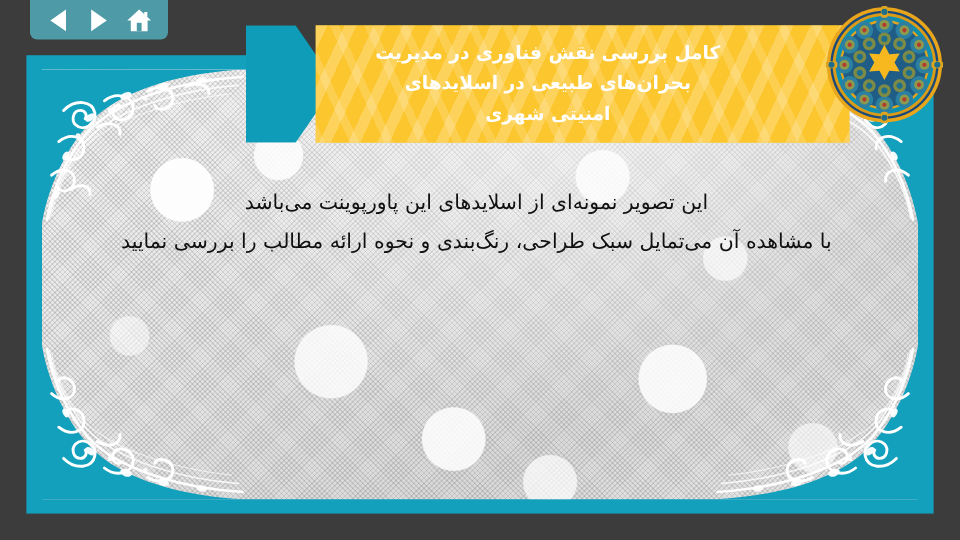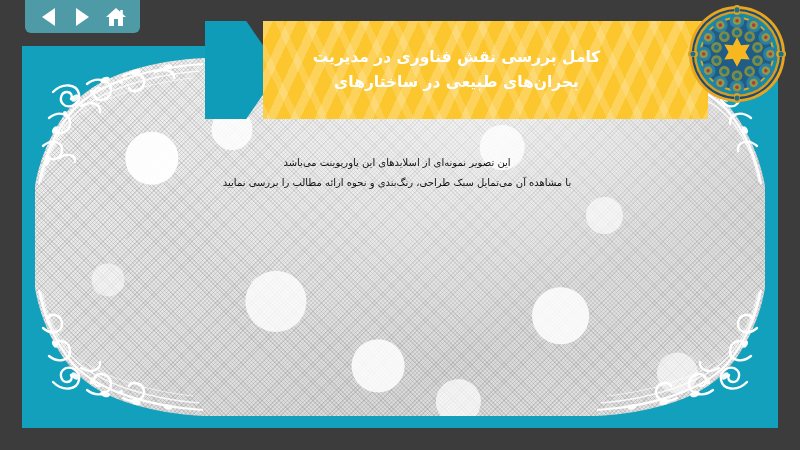--- a/index.html
+++ b/index.html
@@ -132,21 +132,21 @@
     position:absolute; right:14px; top:5px;
     width:98px; height:98px; z-index:35;
   }
 
   
   #bodytext{
     position:absolute;
     left:40px; right:46px; top:95px;
     direction:rtl; text-align:center;
     color:#101010;
-    font-size:10px;
+    font-size:17px;
     line-height:1.95;
     z-index:20;
   }
   #bodytext p{ white-space:nowrap; }
 </style>
 </head>
 <body>
 
 <div id="stage">
 
@@ -270,21 +270,22 @@
       </div>
 
     </div>
   </div>
 
   <div id="banner">
     <div id="banner-arrow"></div>
     <div id="banner-body"></div>
     <div id="banner-title">
       <span>کامل بررسی نقش فناوری در مدیریت</span>
-      <span>بحران‌های طبیعی در ساختارهای</span>
+      <span>بحران‌های طبیعی در اسلایدهای</span>
+      <span>امنیتی شهری</span>
     </div>
   </div>
 
   <svg id="medallion" viewBox="0 0 100 100">
     <circle cx="50" cy="50" r="49" fill="#e9a61c"></circle>
     <circle cx="50" cy="50" r="46" fill="#1b4a7a"></circle>
     <circle cx="50" cy="50" r="44" fill="#d99b18"></circle>
     <circle cx="50" cy="50" r="41.5" fill="#0d8fb0"></circle>
     <circle cx="50" cy="50" r="38" fill="#e0a520"></circle>
     <circle cx="50" cy="50" r="36" fill="#1f5c86"></circle>

